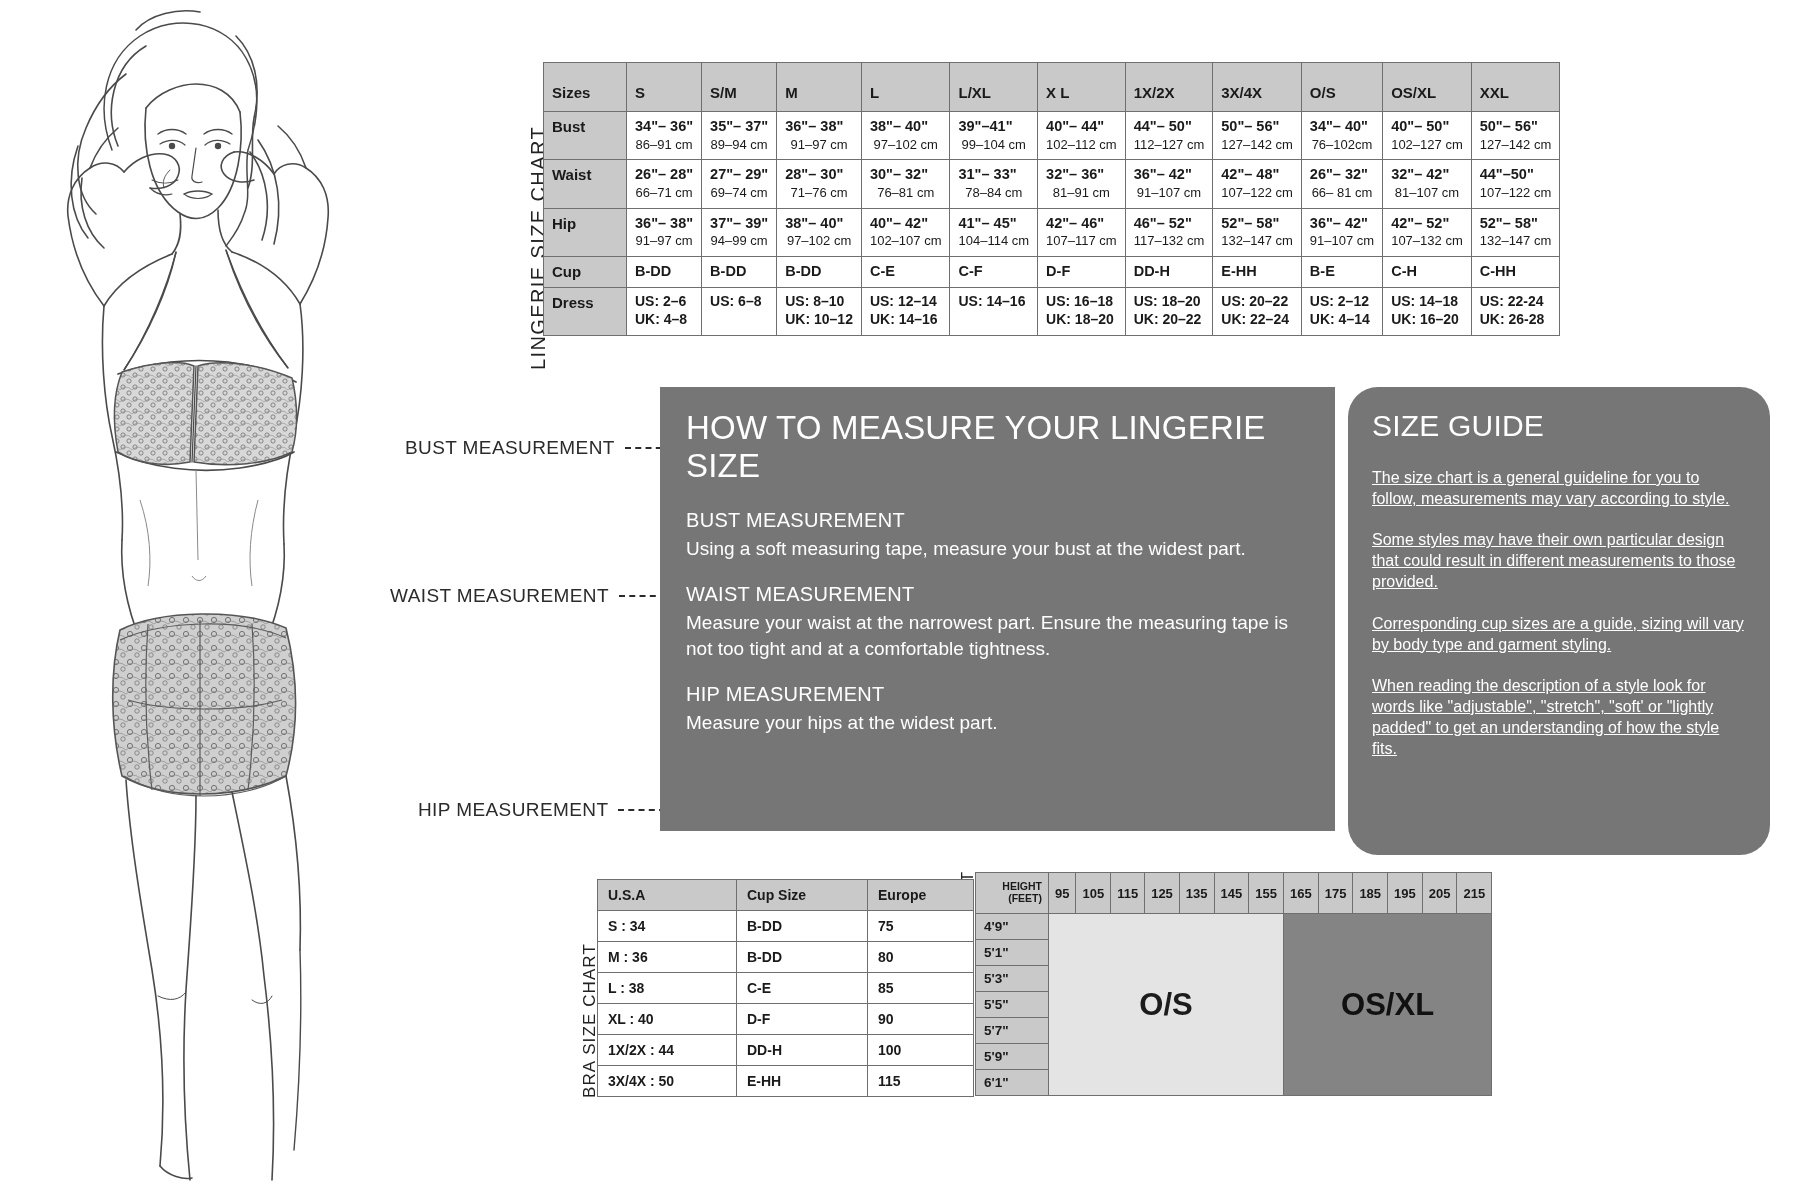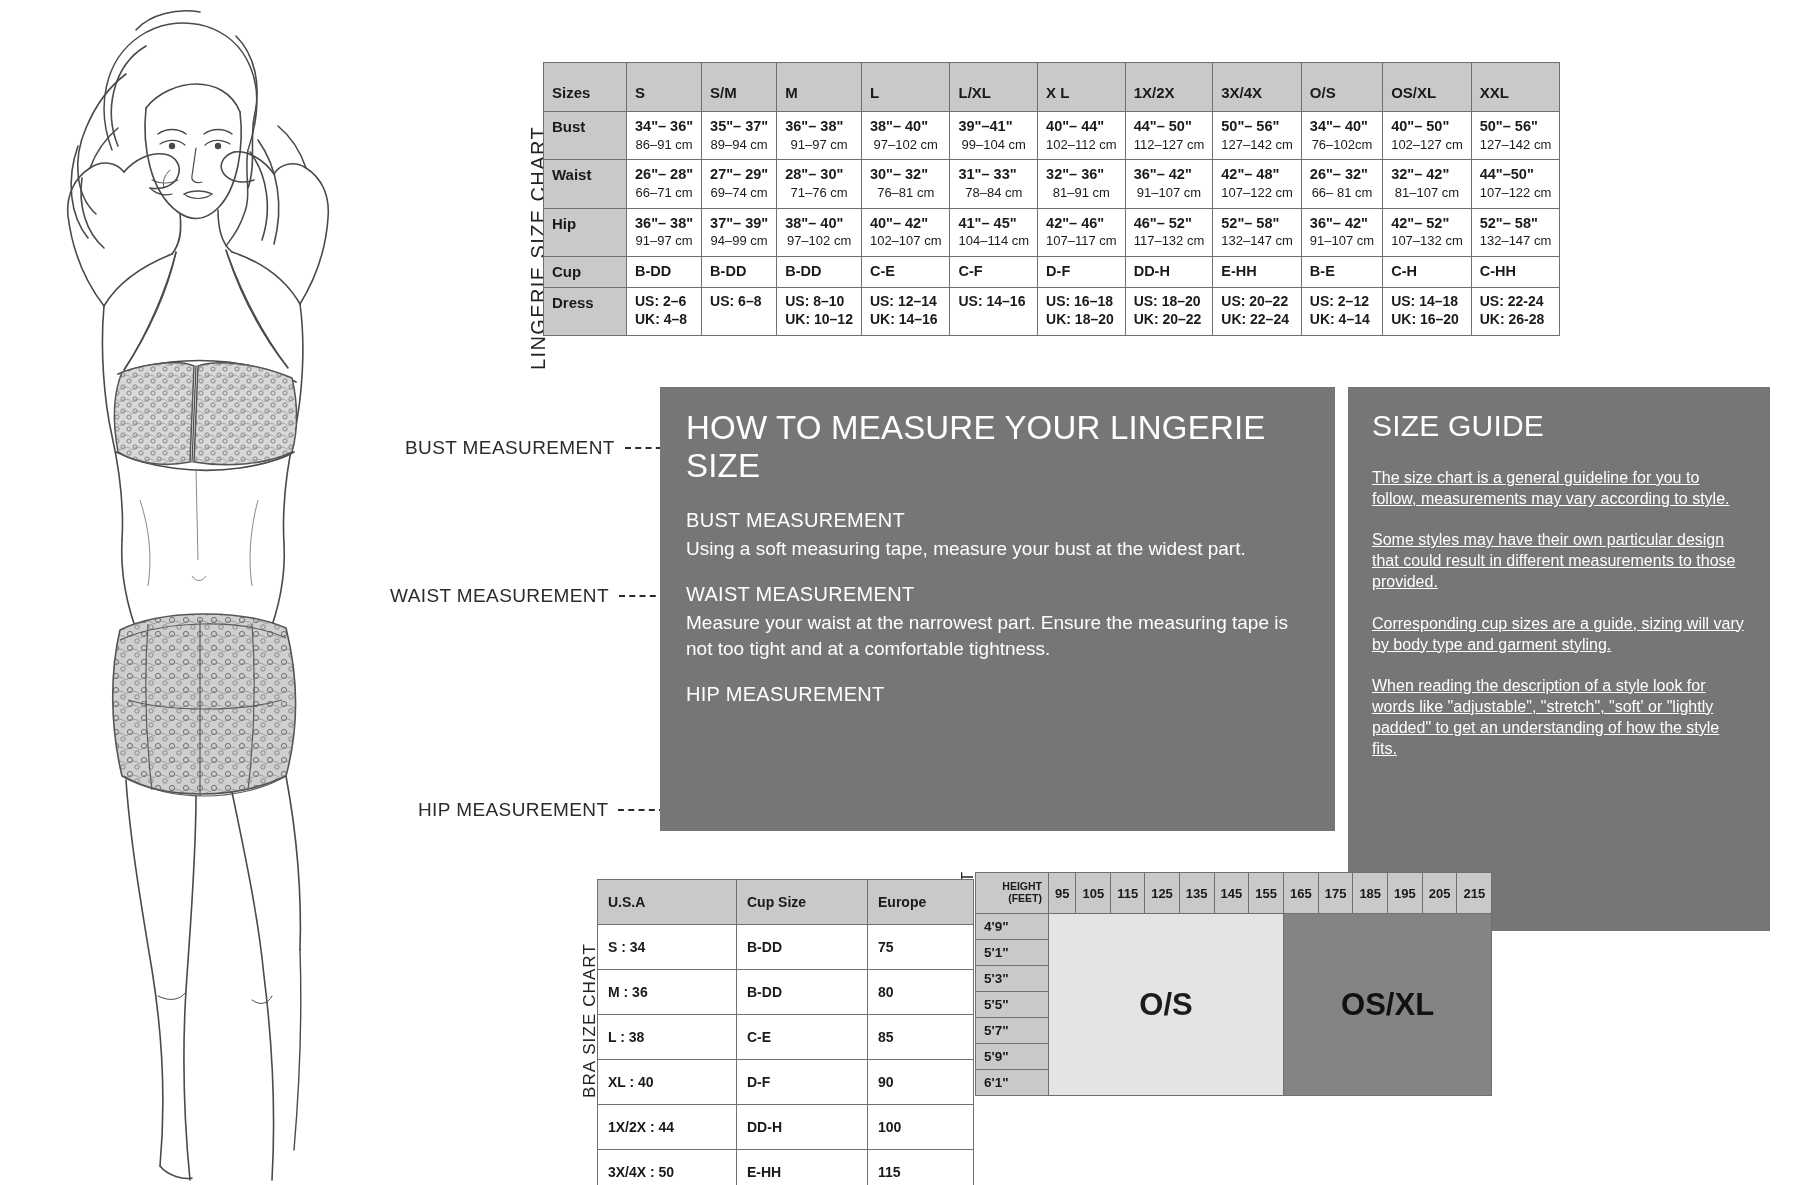--- a/index.html
+++ b/index.html
@@ -151,25 +151,26 @@
     font-size: 19px;
     line-height: 1.33;
     max-width: 640px;
   }
 
   #guide-panel {
     position: absolute;
     left: 1348px;
     top: 387px;
     width: 422px;
-    height: 544px;
+    height: 468px;
     background: #767676;
     color: #ffffff;
     padding: 22px 22px 0 24px;
     box-sizing: border-box;
+    border-radius: 30px;
   }
   #guide-panel h2 {
     margin: 0 0 24px 0;
     font-size: 30px;
     font-weight: normal;
     letter-spacing: .2px;
   }
   #guide-panel p {
     margin: 0 0 20px 0;
     font-size: 16px;
@@ -180,21 +181,21 @@
   
   #bra-chart {
     position: absolute;
     left: 597px;
     top: 879px;
     border-collapse: collapse;
     font-size: 14px;
   }
   #bra-chart th, #bra-chart td {
     border: 1px solid #6f6f6f;
-    padding: 14px 10px;
+    padding: 7px 10px;
     text-align: left;
     font-weight: bold;
     font-size: 14px;
     background: #fff;
     white-space: nowrap;
   }
   #bra-chart thead th { background: #c9c9c9; }
   #bra-chart td:nth-child(1) { width: 118px; }
   #bra-chart td:nth-child(2) { width: 110px; }
   #bra-chart td:nth-child(3) { width: 85px; }
@@ -608,20 +609,21 @@
   <div class="howto-block">
     <h3>BUST MEASUREMENT</h3>
     <p>Using a soft measuring tape, measure your bust at the widest part.</p>
   </div>
   <div class="howto-block">
     <h3>WAIST MEASUREMENT</h3>
     <p>Measure your waist at the narrowest part. Ensure the measuring tape is not too tight and at a comfortable tightness.</p>
   </div>
   <div class="howto-block">
     <h3>HIP MEASUREMENT</h3>
+    <p>Measure your hips at the widest part.</p>
   </div>
 </div>
 
 <div id="guide-panel">
   <h2>SIZE GUIDE</h2>
   <p>The size chart is a general guideline for you to follow, measurements may vary according to style.</p>
   <p>Some styles may have their own particular design that could result in different measurements to those provided.</p>
   <p>Corresponding cup sizes are a guide, sizing will vary by body type and garment styling.</p>
   <p>When reading the description of a style look for words like "adjustable", "stretch", "soft' or "lightly padded" to get an understanding of how the style fits.</p>
 </div>

